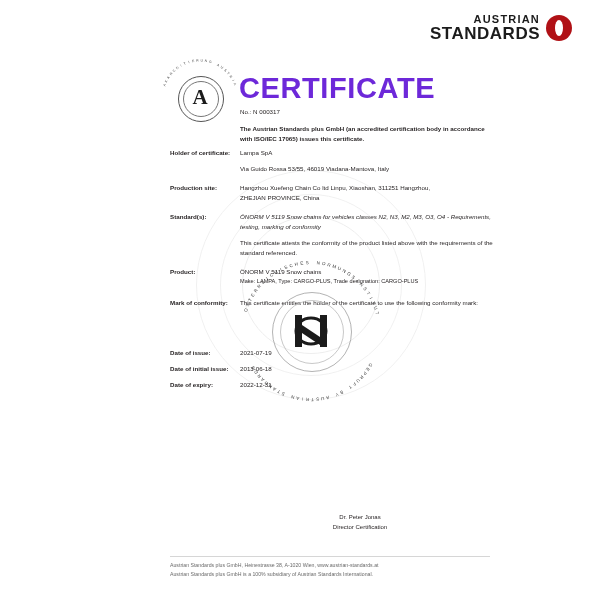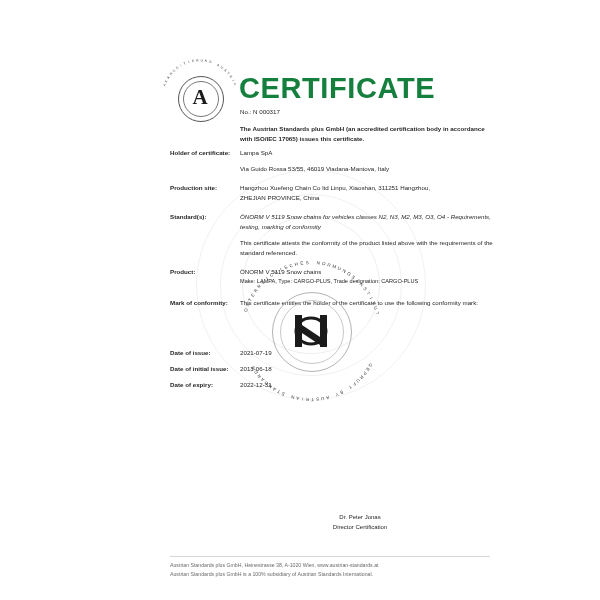--- a/index.html
+++ b/index.html
@@ -134,21 +134,21 @@
   }
 
   
   .cert-title {
     position: absolute;
     left: 239px;
     top: 72px;
     font-size: 29px;
     font-weight: bold;
     letter-spacing: 0.6px;
-    color: #15803d;
+    color: #6d28d9;
     font-family: "Liberation Sans", sans-serif;
   }
   .cert-no {
     position: absolute;
     left: 240px;
     top: 108px;
     font-size: 6.2px;
     color: #231f20;
   }
   .cert-intro {
@@ -278,20 +278,27 @@
     font-size: 5.2px;
     line-height: 1.7;
     color: #6b6b6b;
   }
 </style>
 </head>
 <body>
 
 <div class="page">
 
+  <div class="logo">
+    <div class="logo-text">
+      <div class="logo-austrian">AUSTRIAN</div>
+      <div class="logo-standards">STANDARDS</div>
+    </div>
+    <div class="logo-mark"></div>
+  </div>
 
   <div class="watermark">
     <div class="wm-circle wm-c1"></div>
     <div class="wm-circle wm-c2"></div>
     <div class="wm-circle wm-c3"></div>
   </div>
 
   <div class="a-mark">
     <div class="ring"></div>
     <div class="ring2"></div>

